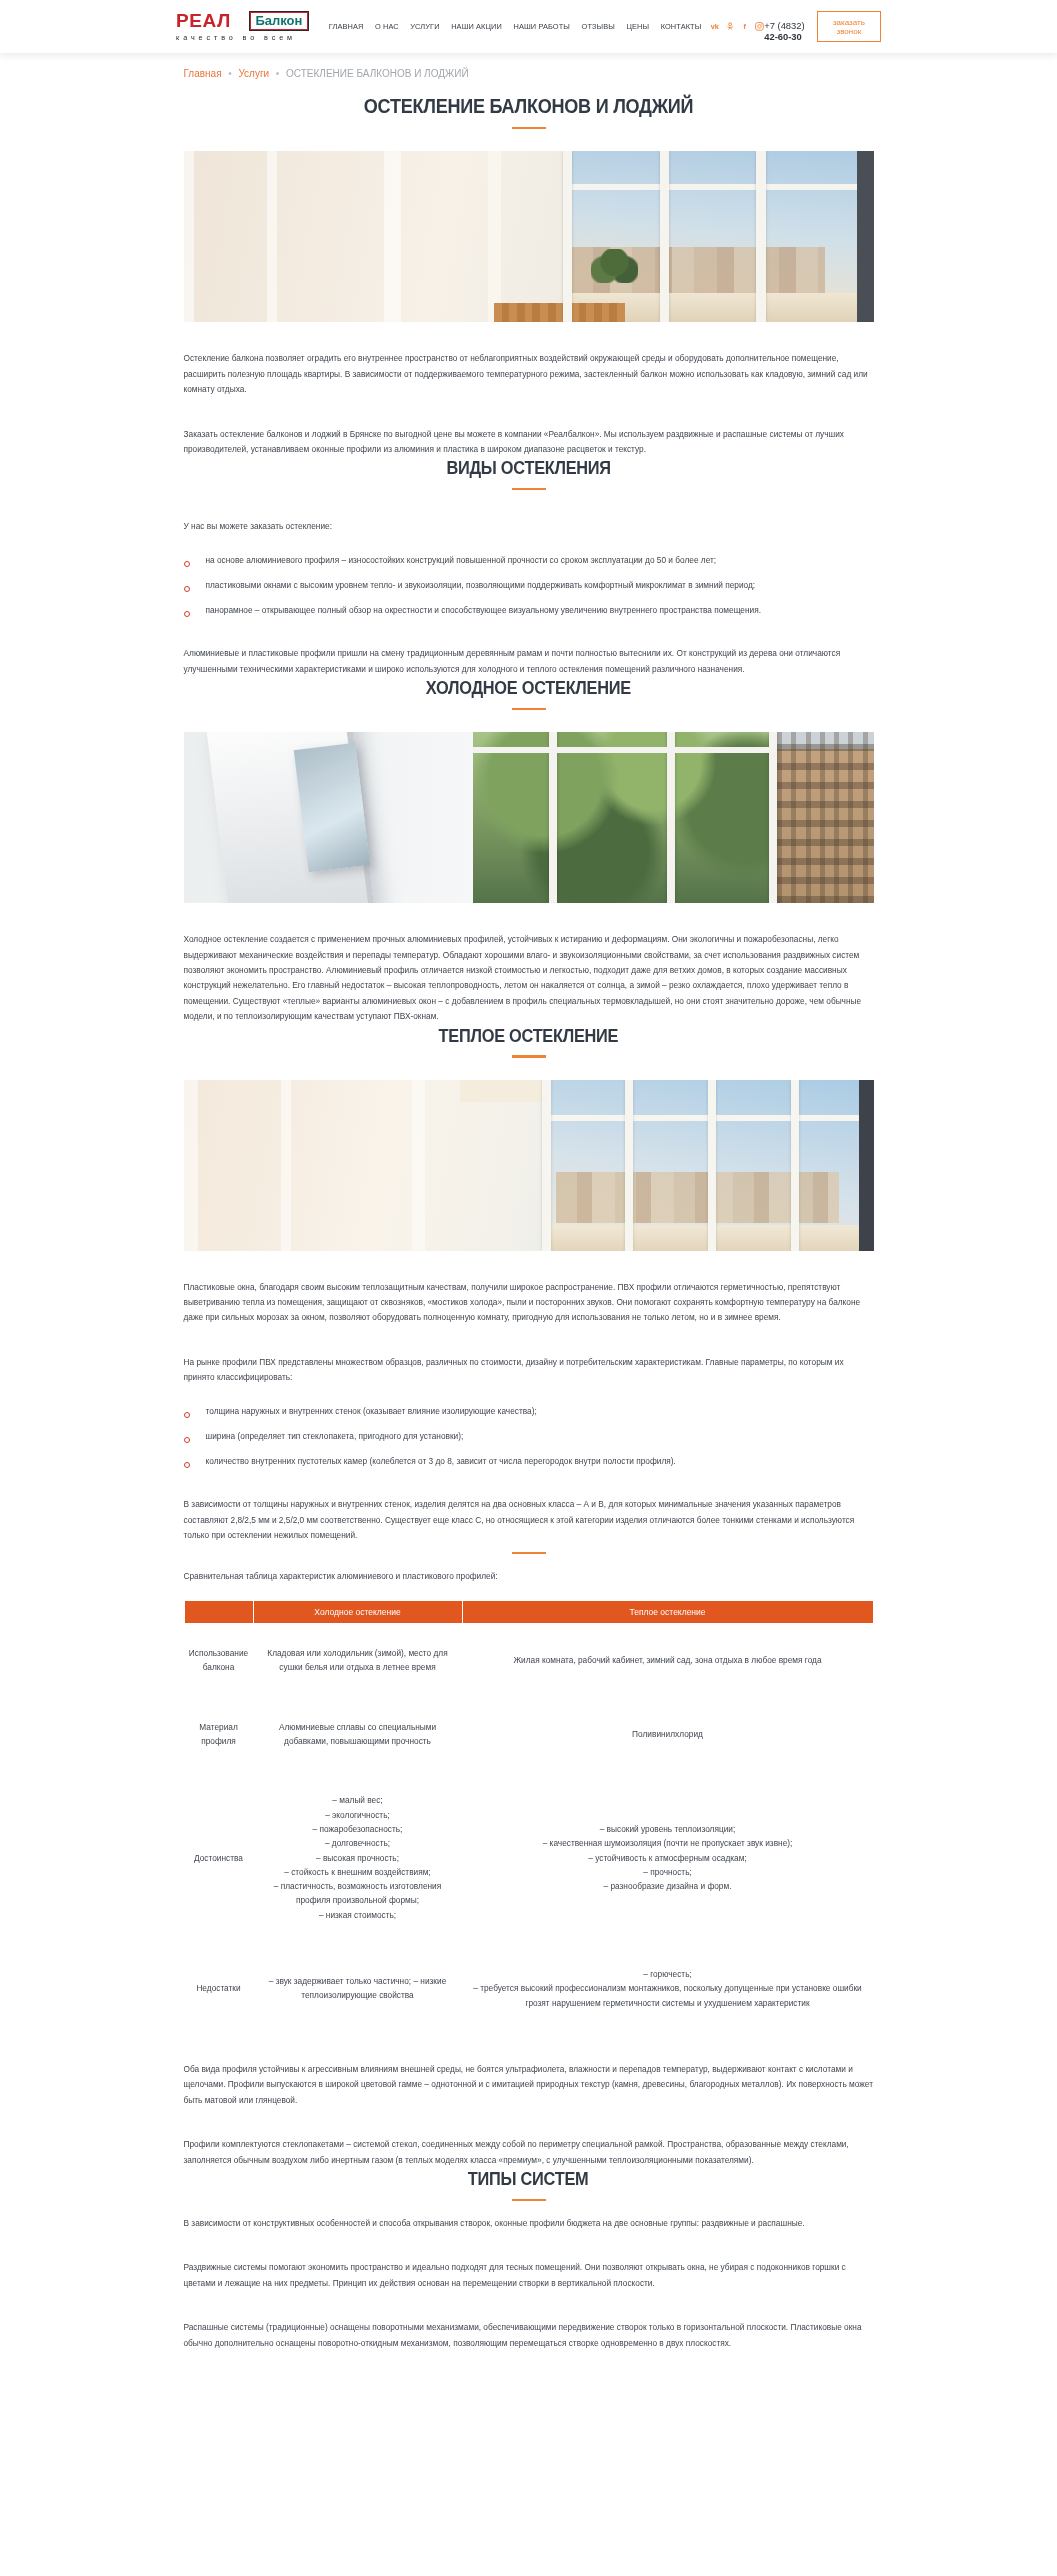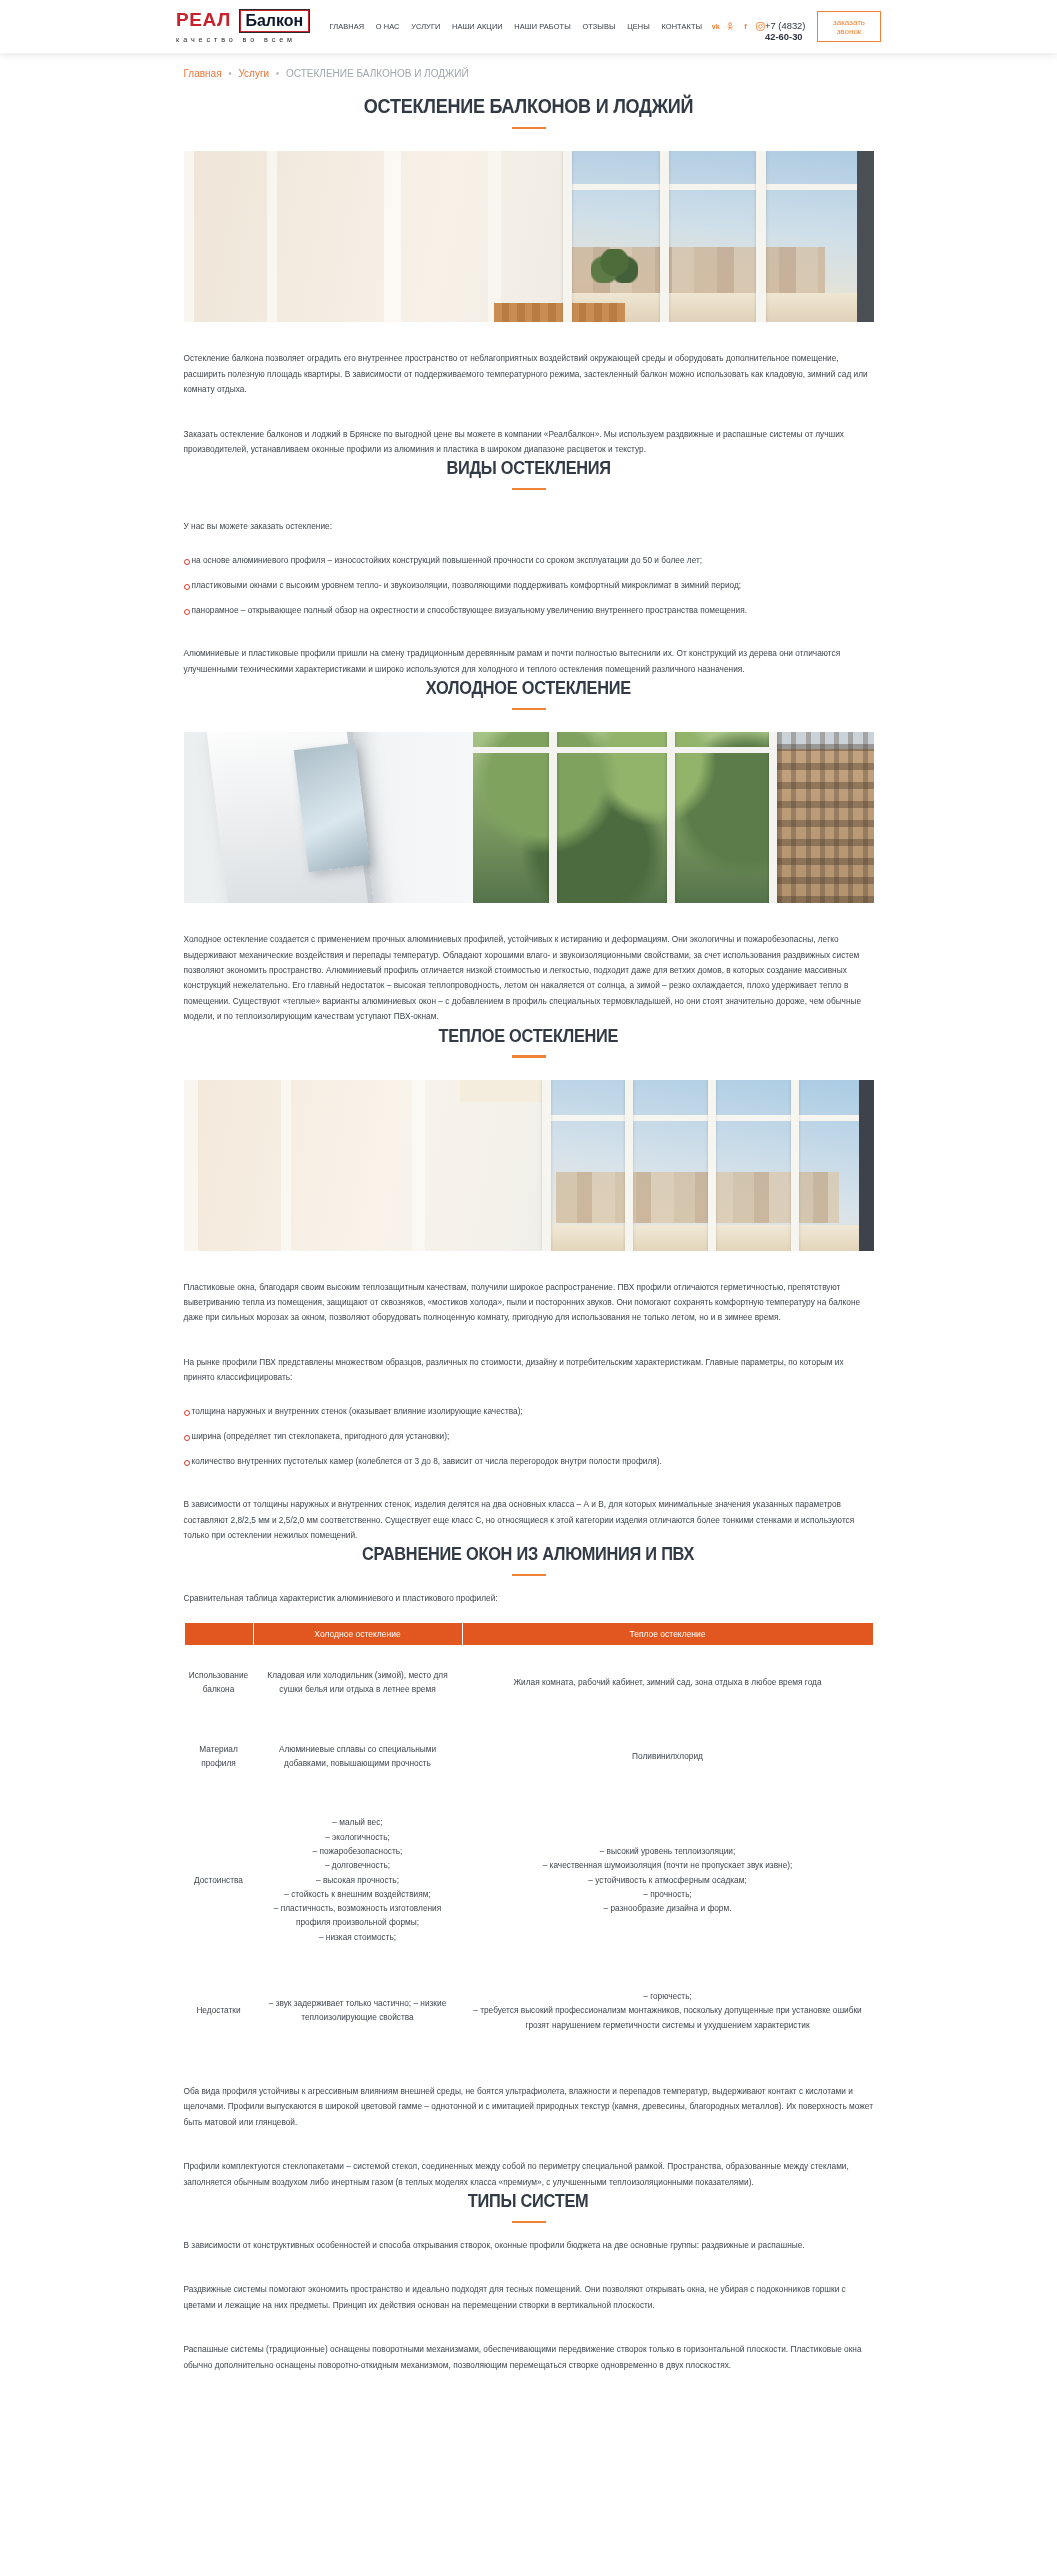--- a/index.html
+++ b/index.html
@@ -19,22 +19,22 @@
     height: 53px; background: #fff; position: relative;
     box-shadow: 0 2.8px 6.6px rgba(0,0,0,.08);
   }
   .site-header .container { display: flex; align-items: center; height: 100%; }
 
   .logo { display: flex; flex-direction: column; line-height: 1; }
   .logo-row { display: flex; align-items: stretch; }
   .logo-real { font-size: 19px; font-weight: 800; color: #c8232c; letter-spacing: 0.6px; }
   .logo-box {
     border: 1.7px solid #c8232c; outline: 0.6px solid #2a2a2a;
-    font-size: 16px; font-weight: 700; color: #0f172a;
-    padding: 1.7px 4.4px; margin-left: 9px; align-self: center; background:#fff;
+    font-size: 13px; font-weight: 700; color: #0f766e;
+    padding: 1.7px 4.4px; margin-left: 19px; align-self: center; background:#fff;
   }
   .logo-tagline { font-size: 7.2px; letter-spacing: 3.9px; color: #2a2a2a; margin-top: 3.9px; white-space: nowrap; }
 
   .main-nav { display: flex; align-items: center; margin-left: 21px; gap: 11.6px; }
   .main-nav a { font-size: 7.4px; color: #39404a; letter-spacing: 0.1px; white-space: nowrap; }
 
   .soc-row { display: flex; align-items: flex-start; gap: 5.5px; margin-left: 8.8px; }
   .soc { width: 9.4px; height: 9.4px; display: inline-flex; align-items: center; justify-content: center; }
   .soc svg { display: block; }
   .soc-txt { color: #ef7d32; font-weight: 700; font-size: 7.2px; }
@@ -62,21 +62,21 @@
   h1.page-title { font-size: 21px; margin-top: 12px; }
   h2.sec-title { font-size: 19px; }
   .title-inner { display: inline-block; transform: scaleX(.86); transform-origin: center; letter-spacing: -0.3px; white-space: nowrap; }
   .title-underline { width: 34px; height: 2.2px; background: #ef8335; margin: 8.8px auto 0; }
 
   
   p.body-text { font-size: 8.3px; line-height: 15.4px; margin-top: 15px; color: #41474f; }
   p.body-text.gap { margin-top: 29px; }
 
   ul.dot-list { list-style: none; margin-top: 19px; }
-  ul.dot-list li { display: flex; align-items: center; gap: 2px; margin-top: 12px; font-size: 8.3px; line-height: 13.2px; color: #41474f; }
+  ul.dot-list li { display: flex; align-items: flex-end; gap: 16px; margin-top: 12px; font-size: 8.3px; line-height: 13.2px; color: #41474f; }
   ul.dot-list li:first-child { margin-top: 0; }
   .blt {
     flex: 0 0 auto; width: 6px; height: 6px; margin-top: 3.3px;
     border: 1.7px solid #da3b2a; border-radius: 50%;
   }
 
   
   .photo { position: relative; width: 100%; height: 171px; overflow: hidden; margin-top: 22px; }
   .photo div { position: absolute; }
 
@@ -292,21 +292,20 @@
         <span class="blt"></span>
         <span>ширина (определяет тип стеклопакета, пригодного для установки);</span>
       </li>
     <li>
         <span class="blt"></span>
         <span>количество внутренних пустотелых камер (колеблется от 3 до 8, зависит от числа перегородок внутри полости профиля).</span>
       </li>
   </ul>
   <p class="body-text gap">В зависимости от толщины наружных и внутренних стенок, изделия делятся на два основных класса – А и В, для которых минимальные значения указанных параметров составляют 2,8/2,5 мм и 2,5/2,0 мм соответственно. Существует еще класс С, но относящиеся к этой категории изделия отличаются более тонкими стенками и используются только при остеклении нежилых помещений.</p>
 
-  <h2 class="sec-title"><span class="title-inner">СРАВНЕНИЕ ОКОН ИЗ АЛЮМИНИЯ И ПВХ</span></h2>
   <div class="title-underline"></div>
   <p class="body-text">Сравнительная таблица характеристик алюминиевого и пластикового профилей:</p>
 
   <table class="cmp-table">
     <thead>
       <tr>
         <th class="c0"></th>
         <th class="c1">Холодное остекление</th>
         <th>Теплое остекление</th>
       </tr>

